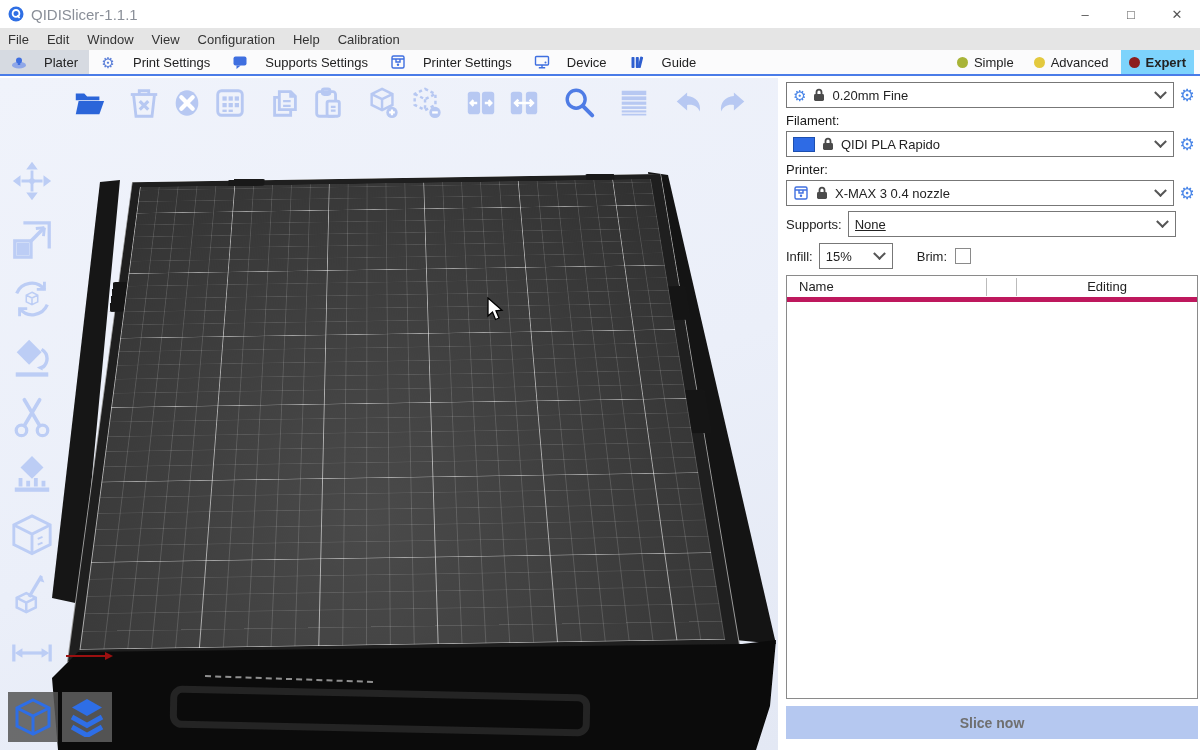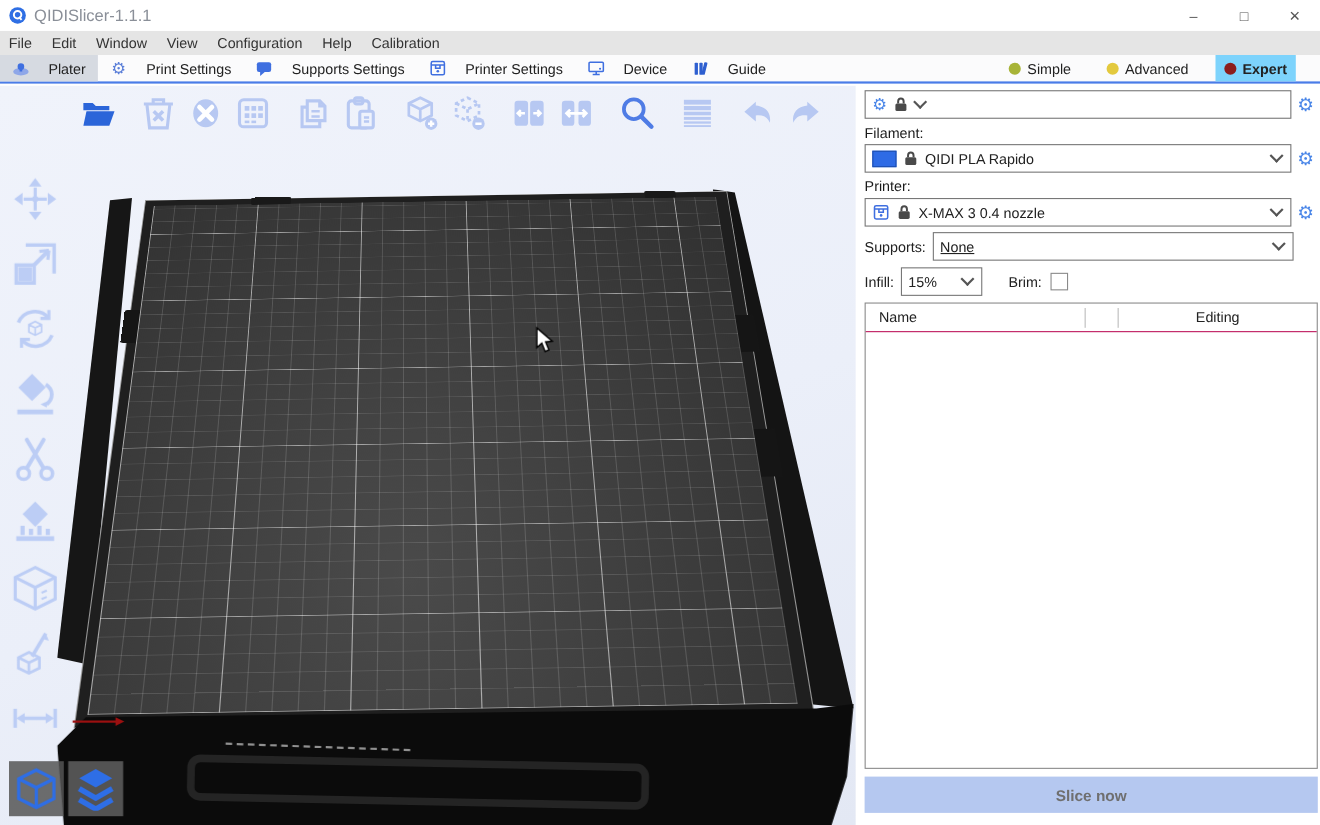--- a/index.html
+++ b/index.html
@@ -20,21 +20,21 @@
   .menu-item { font-size:13px; color:#333; padding:0 9px; }
   .menu-item:first-child { padding-left:0; }
 
   
   .tabbar { height:26px; background:#fbfbfc; border-bottom:2px solid #4a7ce8;
             display:flex; align-items:stretch; }
   .tab { display:flex; align-items:center; gap:17px; padding:0 11px; font-size:13px; color:#222; }
   .tab.active { background:#d6dae1; }
   .tab .ticon { display:inline-flex; width:16px; height:16px; align-items:center; justify-content:center; }
   .gear-glyph { color:#5a7ed8; font-size:15px; line-height:1; }
-  .modes { margin-left:auto; display:flex; align-items:stretch; gap:16px; padding-right:22px; }
+  .modes { margin-left:auto; display:flex; align-items:stretch; gap:4px; padding-right:6px; }
   .mode { display:flex; align-items:center; gap:6px; font-size:13px; padding:0 8px; }
   .dot { width:11px; height:11px; border-radius:50%; }
   .dot-simple { background:#a8b438; }
   .dot-advanced { background:#e3c93e; }
   .dot-expert { background:#8c1d1d; }
   .mode.active { background:#7dd3fc; font-weight:bold; }
 
   
   .main { position:absolute; top:78px; left:0; width:1200px; height:672px; }
   .viewport { position:absolute; left:0; top:0; width:778px; height:672px; overflow:hidden;
@@ -108,21 +108,21 @@
   .gear-out { width:22px; text-align:center; color:#4a86e8; font-size:17px; line-height:1; margin-left:2px; }
   .swatch { width:22px; height:15px; background:#2e6be5; border:1px solid #1d4fb0; flex:none; }
   .inline-row { display:flex; align-items:center; margin:3px 0 6px; }
   .inline-row .ilabel { margin-right:6px; }
   .combo.supports { flex:1; margin-right:22px;text-decoration:underline; }
   .combo.infill { flex:none; width:74px; margin-right:24px; }
   .brim-label { margin-right:8px; }
   .brim-box { width:16px; height:16px; border:1px solid #8a8a8a; background:#fff; appearance:none; }
   .object-table { margin-top:6px; width:412px; height:424px; border:1px solid #8a8a8a; background:#fff;
                   display:flex; flex-direction:column; }
-  .ot-header { height:26px; display:flex; align-items:center; border-bottom:1px solid #be185d; }
+  .ot-header { height:26px; display:flex; align-items:center; border-bottom:5px solid #be185d; }
   .ot-name { flex:1; padding-left:12px; border-right:1px solid #bbb; height:18px; display:flex; align-items:center; }
   .ot-mid { width:30px; border-right:1px solid #bbb; height:18px; }
   .ot-edit { width:180px; text-align:center; }
   .slice-btn { margin-top:7px; width:412px; height:33px; background:#b5c8f0; color:#6f6f6f;
                font-weight:bold; font-size:14px; display:flex; align-items:center; justify-content:center; }
 </style>
 </head>
 <body>
 
 <div class="app">
@@ -446,20 +446,21 @@
 
     <div class="sidepanel">
 
       <div class="combo-row">
         <div class="combo">
           <span class="gear-glyph" style="color:#4a86e8">⚙</span>
           <svg width="12" height="14" viewBox="0 0 12 14">
             <path d="M3.5 6 V4.3 a2.5 2.7 0 0 1 5 0 V6" fill="none" stroke="#4a4a4a" stroke-width="1.8"></path>
             <rect x="1" y="6" width="10" height="7" rx="1.4" fill="#4a4a4a"></rect>
             </svg>
+          <span class="val">0.20mm Fine</span>
           <span class="chev"></span>
         </div>
         <span class="gear-out">⚙</span>
       </div>
 
       <div class="plabel">Filament:</div>
       <div class="combo-row">
         <div class="combo">
           <span class="swatch"></span>
           <svg width="12" height="14" viewBox="0 0 12 14">

